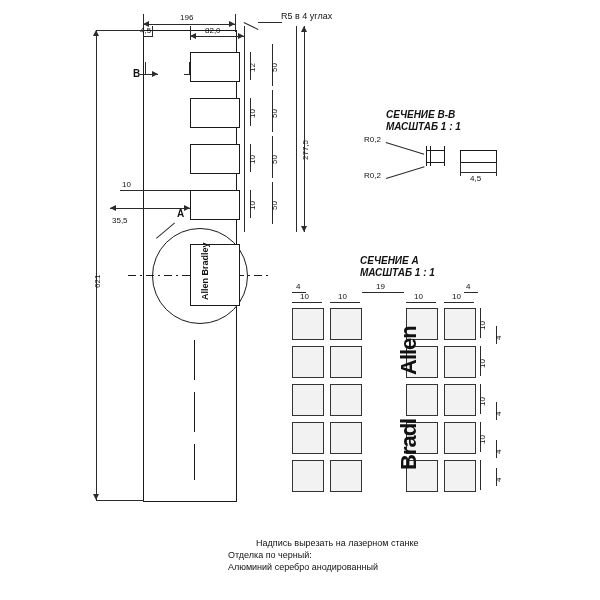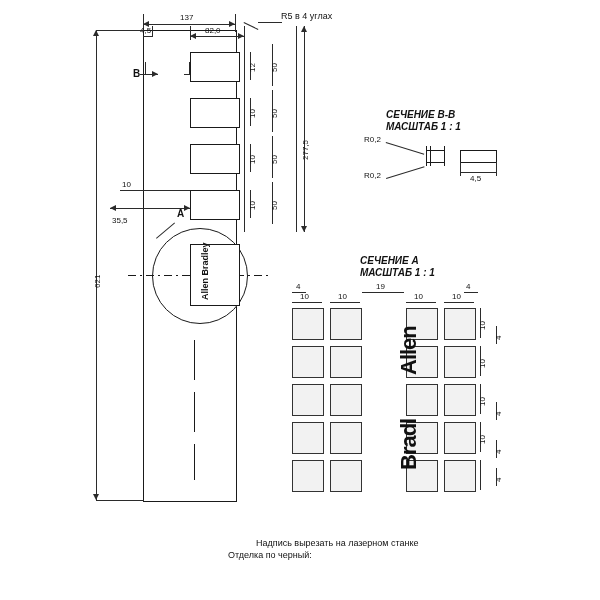--- a/index.html
+++ b/index.html
@@ -36,21 +36,21 @@
   <div class="ln v thin" style="left:143px;top:14px;height:18px;"></div>
   <div class="ln v thin" style="left:235px;top:14px;height:18px;"></div>
   <div class="ln v thin" style="left:152px;top:26px;height:10px;"></div>
   <div class="ln v thin" style="left:190px;top:26px;height:14px;"></div>
   <div class="ln v thin" style="left:244px;top:26px;height:206px;"></div>
   <div class="ln v thin" style="left:296px;top:26px;height:206px;"></div>
 
   <div class="ln h thin" style="left:143px;top:24px;width:92px;"></div>
   <div class="arrowL" style="left:143px;top:21px;"></div>
   <div class="arrowR" style="left:229px;top:21px;"></div>
-  <div class="txt" style="left:180px;top:13px;">137</div>
+  <div class="txt" style="left:180px;top:13px;">196</div>
 
   <div class="ln h thin" style="left:143px;top:36px;width:10px;"></div>
   <div class="txt" style="left:140px;top:26px;">4,5</div>
 
   <div class="ln h thin" style="left:190px;top:36px;width:54px;"></div>
   <div class="arrowL" style="left:190px;top:33px;"></div>
   <div class="arrowR" style="left:238px;top:33px;"></div>
   <div class="txt" style="left:205px;top:26px;">82,0</div>
 
   <div class="txt" style="left:281px;top:12px;font-size:9px;">R5 в 4 углах</div>
@@ -208,14 +208,15 @@
   <div class="vtxt" style="left:494px;top:454px;">4</div>
 
   <div class="ln v thin" style="left:480px;top:422px;height:30px;"></div>
   <div class="vtxt" style="left:478px;top:444px;">10</div>
   <div class="ln v thin" style="left:480px;top:460px;height:30px;"></div>
   <div class="vtxt" style="left:494px;top:482px;">4</div>
   <div class="ln v thin" style="left:496px;top:468px;height:18px;"></div>
 
   <div class="notes" style="left:228px;top:538px;padding-left:28px;">Надпись вырезать на лазерном станке</div>
   <div class="notes" style="left:228px;top:550px;">Отделка по черный:</div>
+  <div class="notes" style="left:228px;top:562px;">Алюминий серебро анодированный</div>
 
 </div>
 
 </body></html>

